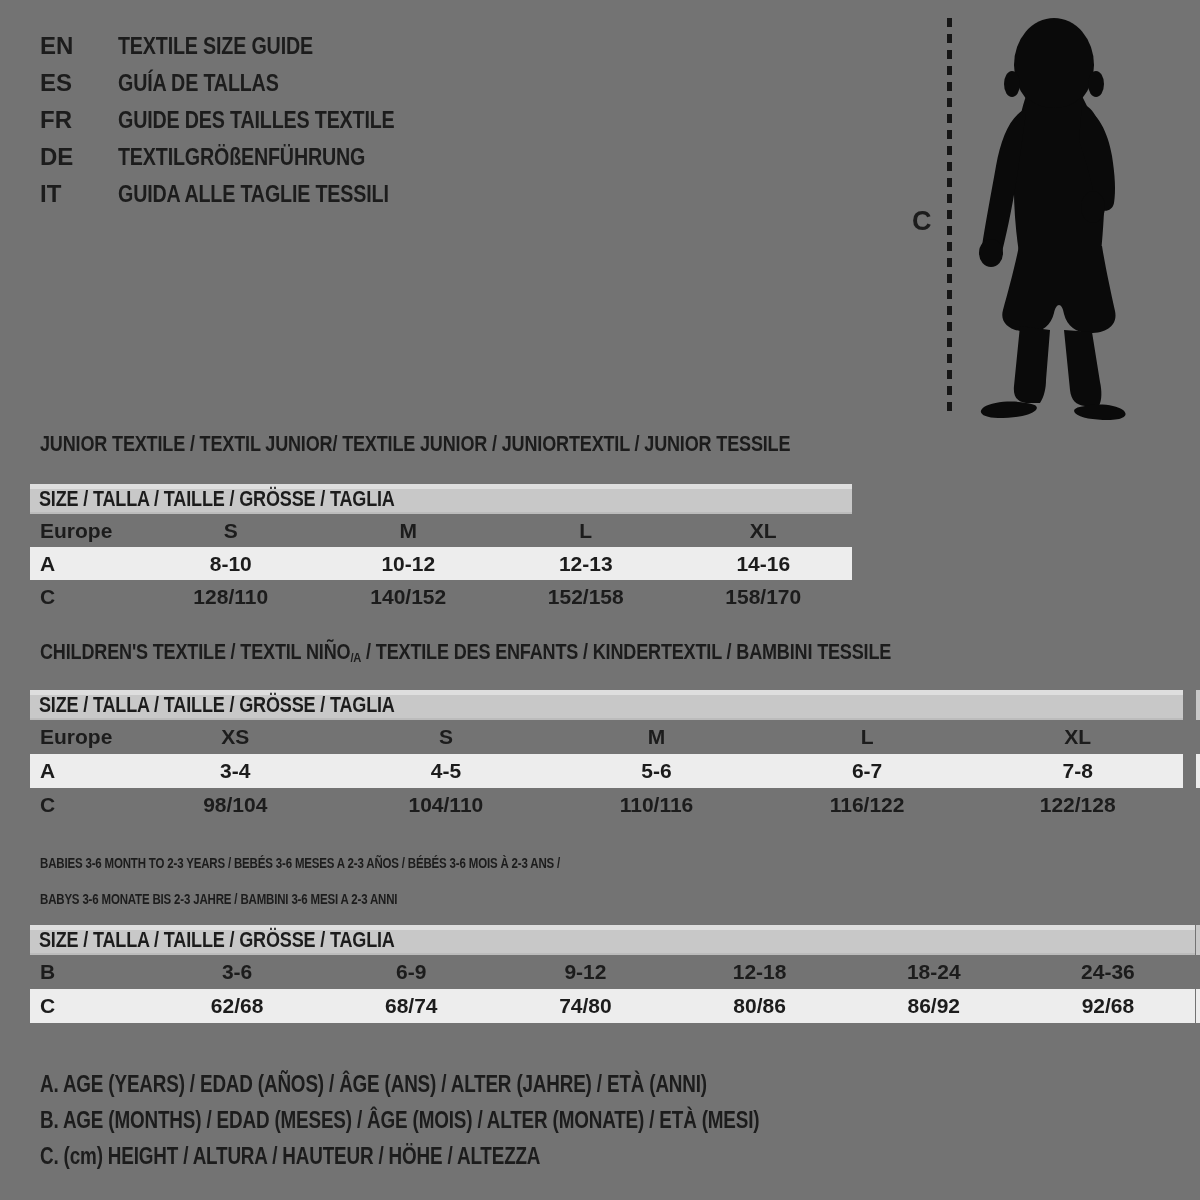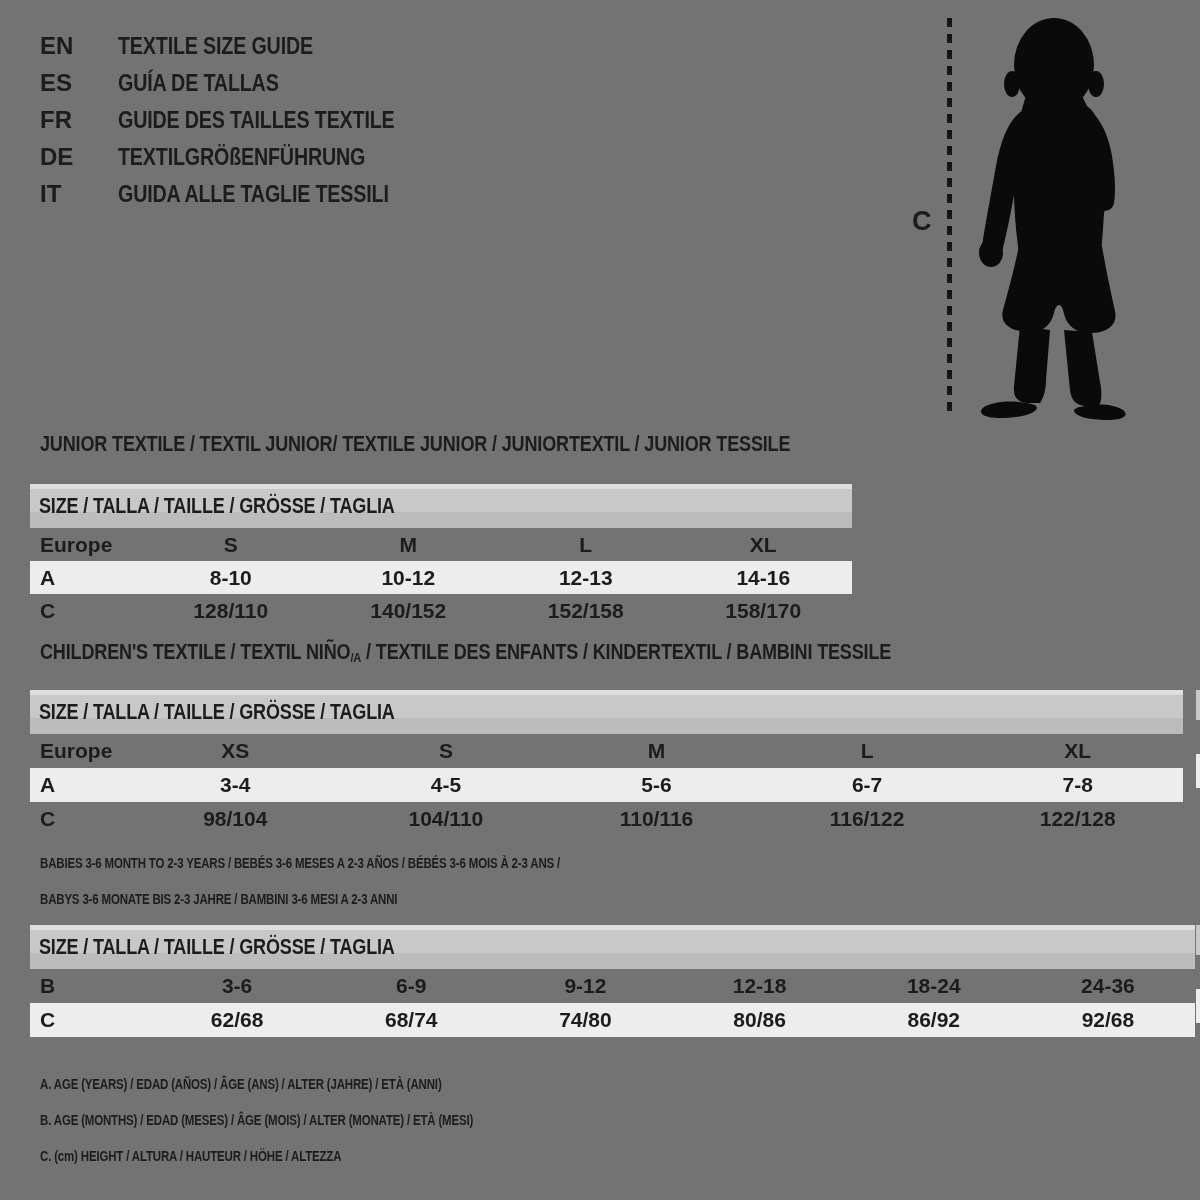--- a/index.html
+++ b/index.html
@@ -21,39 +21,39 @@
   .measure-c{position:absolute;left:12px;top:198px;font-size:27px;font-weight:bold;}
   .toddler{position:absolute;left:64px;top:2px;}
 
   
   .section-title{position:absolute;margin:0;font-size:22px;font-weight:bold;line-height:24px;}
   .two-line div{line-height:36px;}
   .sub{font-size:0.62em;vertical-align:-0.22em;}
 
   
   .size-table{position:absolute;}
-  .thead{height:44px;background:linear-gradient(#dedede 0 5px,#c8c8c8 5px 28px,#bcbcbc 28px 30px);
+  .thead{height:30px;background:linear-gradient(#dedede 0 5px,#c8c8c8 5px 28px,#bcbcbc 28px 30px);
          display:flex;align-items:center;padding-left:9px;box-sizing:border-box;
          font-size:22px;font-weight:bold;}
   .trow{display:grid;align-items:center;font-size:21px;font-weight:bold;}
   .rh33{height:33px;} .rh34{height:34px;}
   .trow .tcell{text-align:center;}
   .trow .label{text-align:left;padding-left:10px;}
   .alt{background:#ededed;}
   .cols-j{grid-template-columns:112px 1fr 1fr 1fr 1fr;}
   .cols-c{grid-template-columns:100px 1fr 1fr 1fr 1fr 1fr;}
   .cols-b{grid-template-columns:120px 1fr 1fr 1fr 1fr 1fr 1fr;}
 
   
   .sliver{position:absolute;left:1196px;width:4px;}
   .sliver.bar{background:#c8c8c8;} .sliver.row{background:#ededed;}
 
   
   .legend{position:absolute;left:40px;top:1066px;}
-  .legend-line{height:36px;display:flex;align-items:center;font-size:14px;font-weight:bold;}
+  .legend-line{height:36px;display:flex;align-items:center;font-size:23px;font-weight:bold;}
 </style>
 </head>
 <body>
 
 <div class="page">
 
   <div class="lang-block">
     <div class="lang-row">
       <span class="lang-code">EN</span>
       <span class="cond">TEXTILE SIZE GUIDE</span>

